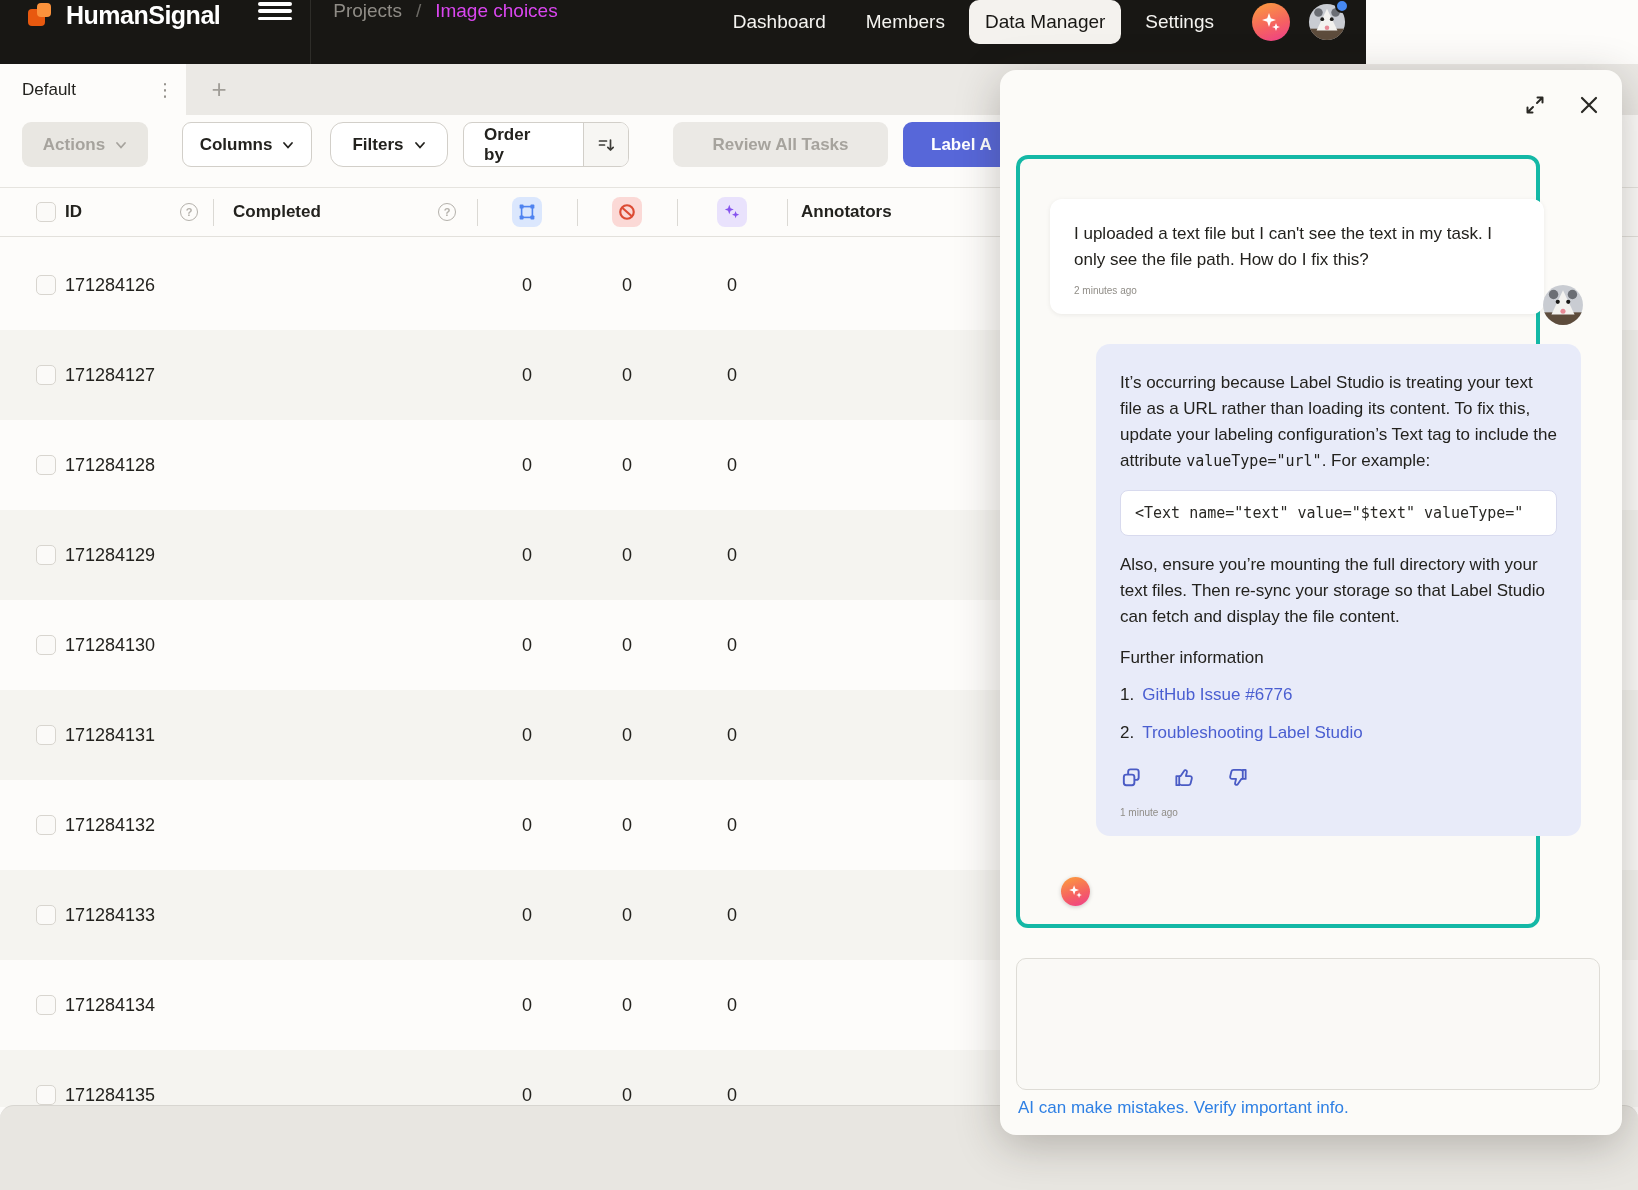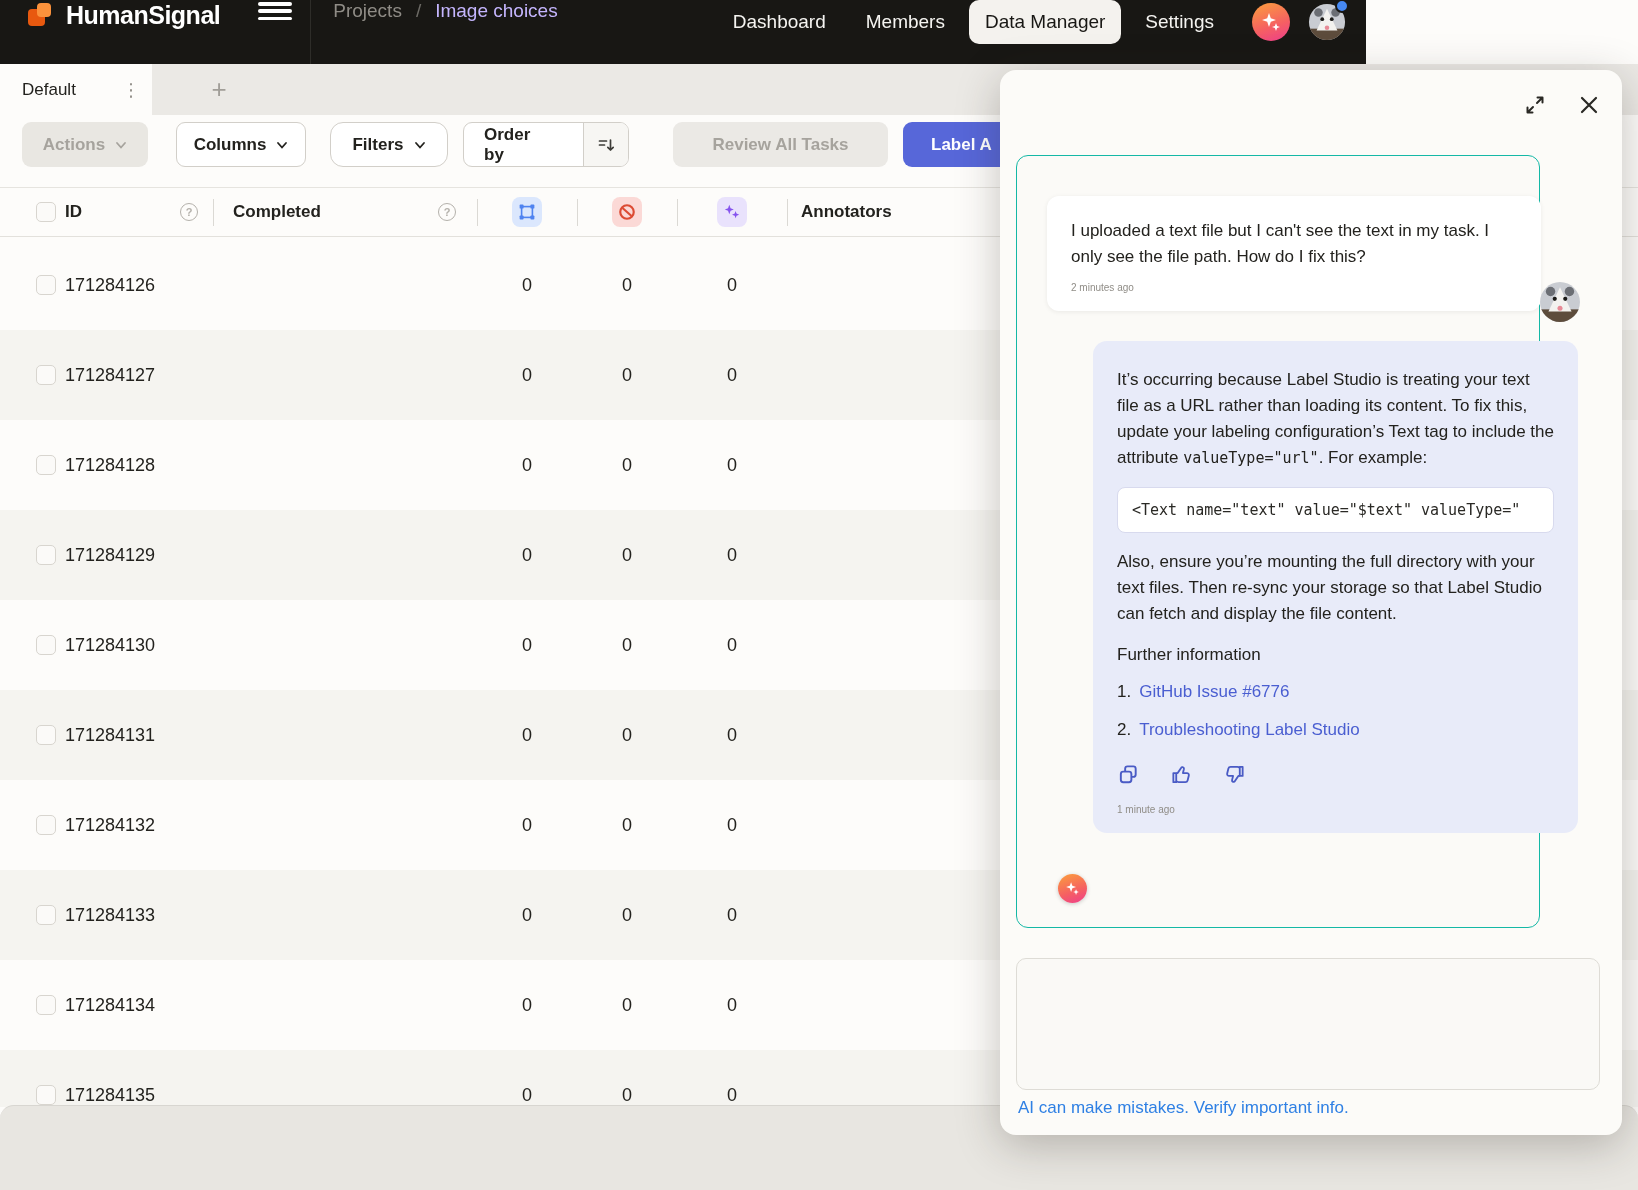--- a/index.html
+++ b/index.html
@@ -11,34 +11,34 @@
          display:flex; align-items:flex-start; }
   .brand-wrap { display:flex; align-items:center; gap:10px; margin-left:26px; }
   .brand { color:#fff; font-size:25px; font-weight:600; letter-spacing:-0.5px; }
   .hamburger { margin-left:38px; width:34px; height:22px; display:flex; flex-direction:column;
                justify-content:space-between; cursor:pointer; padding:2px 0; }
   .hamburger span { display:block; height:3.5px; background:#fff; border-radius:2px; }
   .nav-divider { width:1px; height:64px; background:#2e2d29; margin-left:18px; }
   .breadcrumb { display:flex; align-items:center; gap:14px; margin-left:22px; font-size:19px; }
   .bc-parent { color:#8f8c86; }
   .bc-sep { color:#6d6b66; }
-  .bc-current { color:#c4b5fd; }
+  .bc-current { color:#d946ef; }
   .nav-right { margin-left:auto; display:flex; align-items:center; gap:8px; margin-right:20px; }
   .nav-item { color:#f5f4f1; font-size:19px; padding:11px 16px; border-radius:10px; cursor:pointer; }
   .nav-item.active { background:#f4f2ee; color:#181714; }
   .ai-orb { width:38px; height:38px; border-radius:50%; margin-left:14px; cursor:pointer;
             background:linear-gradient(160deg,#fb9a3f 5%,#f55f63 60%,#ee3f8d 100%);
             display:flex; align-items:center; justify-content:center; }
   .avatar-wrap { position:relative; margin-left:10px; width:38px; height:38px; cursor:pointer; }
   .badge-dot { position:absolute; right:-3px; top:-4px; width:14px; height:14px; border-radius:50%;
                background:#4688f1; border:2px solid #181714; }
 
   
   .tabbar { position:absolute; left:0; top:64px; width:1638px; height:51px; background:#ebe9e5; }
-  .tab-active { position:absolute; left:0; top:0; width:152px; height:51px; background:#fdfcfa;
+  .tab-active { position:absolute; left:0; top:0; width:186px; height:51px; background:#fdfcfa;
                 display:flex; align-items:center; cursor:pointer; }
   .tab-label { font-size:17px; margin-left:22px; }
   .kebab { margin-left:auto; margin-right:16px; color:#8f8c86; font-size:18px; letter-spacing:0;
            line-height:6px; width:14px; text-align:center; cursor:pointer; }
   .tab-add { position:absolute; left:205px; top:12px; width:28px; height:28px; color:#a19e98;
              font-size:26px; line-height:26px; text-align:center; cursor:pointer; }
 
   
   .toolbar { position:absolute; left:0; top:115px; width:1638px; height:73px; background:#fdfcfa;
              border-bottom:1px solid #e6e4df; }
@@ -80,21 +80,21 @@
 
   
   .footer-bar { position:absolute; left:0; top:1105px; width:1638px; height:85px;
                 background:#e8e6e1; border-top:1px solid #d8d6d1; border-radius:14px 14px 0 0; }
 
   
   .panel { position:absolute; left:1000px; top:70px; width:622px; height:1065px; background:#fcfbf8;
            border-radius:16px; box-shadow:0 10px 44px rgba(45,40,34,.28); }
   .panel-btn { position:absolute; cursor:pointer; }
   .conv { position:absolute; left:16px; top:85px; width:524px; height:773px;
-          border:1px solid #14b8a6; border-radius:12px; background:#fbfaf7; }
+          border:4px solid #14b8a6; border-radius:12px; background:#fbfaf7; }
   .user-card { position:absolute; left:30px; top:40px; width:494px; background:#fff;
                border-radius:12px; box-shadow:0 1px 5px rgba(0,0,0,.07); padding:22px 24px 18px; }
   .msg-text { font-size:17px; line-height:26px; color:#23221e; }
   .timestamp { font-size:10px; color:#908d87; margin-top:12px; }
   .user-avatar { position:absolute; left:522px; top:125px; width:42px; height:42px; }
   .ai-bubble { position:absolute; left:76px; top:185px; width:485px; background:#e8ebf9;
                border-radius:14px; padding:26px 24px 18px; }
   .mono { font-family:"DejaVu Sans Mono", monospace; font-size:15px; }
   .codeblock { margin:16px 0 4px; background:#fff; border:1px solid #d8daee; border-radius:8px;
                padding:13px 14px; font-family:"DejaVu Sans Mono", monospace; font-size:15px;
@@ -180,21 +180,21 @@
   <div class="tab-add">+</div>
 </div>
 
 <div class="toolbar">
   <div class="btn disabled" style="left:22px; width:126px;">
     <span>Actions</span>
     <svg class="chev" viewBox="0 0 12 12">
         <path d="M2 4 L6 8.5 L10 4" fill="none" stroke="#a6a39d" stroke-width="1.8" stroke-linecap="round"></path>
       </svg>
   </div>
-  <div class="btn" style="left:176px; width:130px;">
+  <div class="btn" style="left:182px; width:130px;">
     <span>Columns</span>
     <svg class="chev" viewBox="0 0 12 12">
         <path d="M2 4 L6 8.5 L10 4" fill="none" stroke="#23221e" stroke-width="1.8" stroke-linecap="round"></path>
       </svg>
   </div>
   <div class="btn" style="left:330px; width:118px;border-radius:13px;">
     <span>Filters</span>
     <svg class="chev" viewBox="0 0 12 12">
         <path d="M2 4 L6 8.5 L10 4" fill="none" stroke="#23221e" stroke-width="1.8" stroke-linecap="round"></path>
       </svg>

